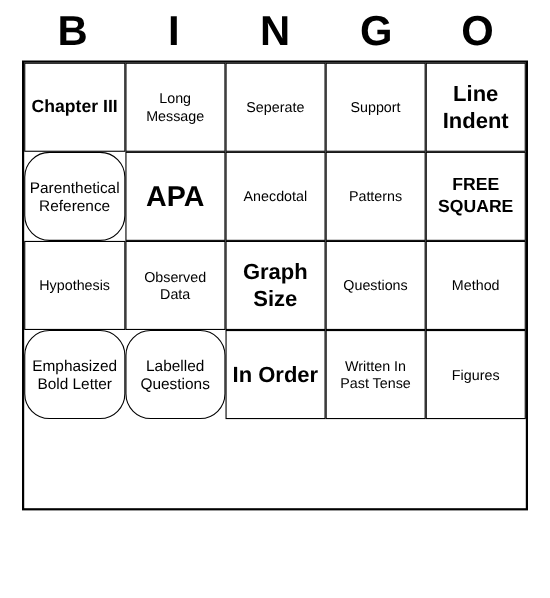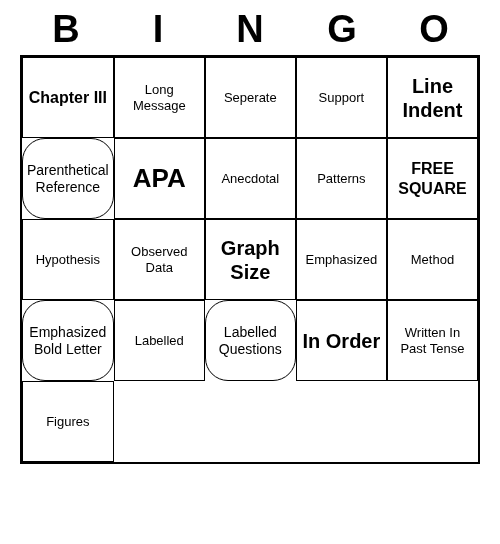--- a/index.html
+++ b/index.html
@@ -80,21 +80,20 @@
     <div class="bingo-cell">Support</div>
     <div class="bingo-cell cell-large">Line Indent</div>
     <div class="bingo-cell cell-small">Parenthetical Reference</div>
     <div class="bingo-cell cell-xlarge">APA</div>
     <div class="bingo-cell">Anecdotal</div>
     <div class="bingo-cell">Patterns</div>
     <div class="bingo-cell cell-medium">FREE SQUARE</div>
     <div class="bingo-cell">Hypothesis</div>
     <div class="bingo-cell">Observed Data</div>
     <div class="bingo-cell cell-large">Graph Size</div>
-    <div class="bingo-cell">Emphasized</div>
+    <div class="bingo-cell">Questions</div>
     <div class="bingo-cell">Method</div>
     <div class="bingo-cell cell-small">Emphasized Bold Letter</div>
-    <div class="bingo-cell">Labelled</div>
     <div class="bingo-cell cell-small">Labelled Questions</div>
     <div class="bingo-cell cell-large">In Order</div>
     <div class="bingo-cell">Written In Past Tense</div>
     <div class="bingo-cell">Figures</div>
   </div>
 
 </body></html>

